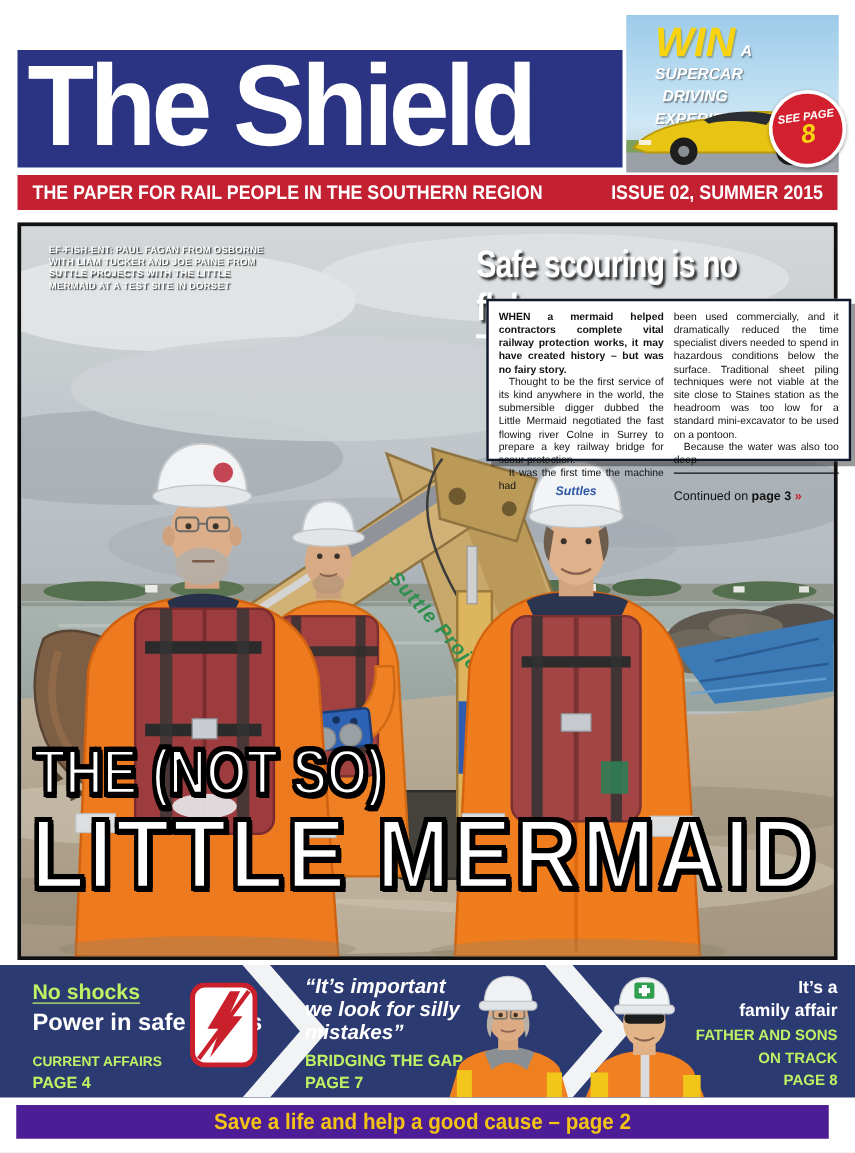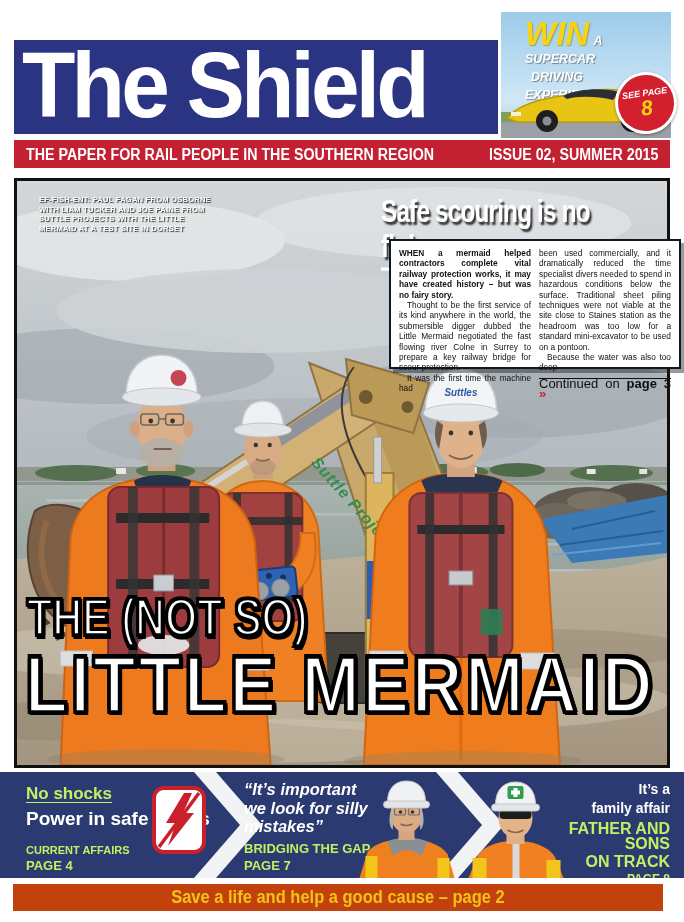--- a/index.html
+++ b/index.html
@@ -29,21 +29,21 @@
   #caption{left:22px;top:14px;color:#fff;font-weight:bold;font-size:7.6px;line-height:9.6px;letter-spacing:.2px;text-shadow:1px 1px 1px rgba(0,0,0,.8);z-index:3;}
   #lead-headline{left:364px;top:14px;z-index:3;}
   #lead-headline span{display:inline-block;color:#fff;font-weight:bold;font-size:29px;letter-spacing:-1px;transform:scale(.84,1.05);transform-origin:left top;
      text-shadow:2.5px 2.5px 2px rgba(15,15,15,.85);border-bottom:3px solid #fff;padding-bottom:3px;}
   #article-box{left:372px;top:58px;width:272px;height:112px;background:#fff;border:2px solid #0f172a;box-shadow:4px 4px 0 rgba(30,30,30,.45);
      padding:7px 8px;z-index:3;display:flex;gap:8px;}
   #article-box .col{width:50%;font-size:8.3px;line-height:10.4px;text-align:justify;color:#111;}
   #article-box p{margin:0;}
   #article-box .lede{font-weight:bold;}
   #article-box .ind{text-indent:8px;}
-  #continued{border-top:1px solid #111;margin-top:5px;padding-top:0;font-size:13px;}
+  #continued{border-top:1px solid #111;margin-top:5px;padding-top:14px;font-size:10px;}
   #continued .red{color:#c8202c;font-weight:bold;}
   .big-title{color:#fff;font-weight:bold;-webkit-text-stroke:3.2px #000;
      text-shadow:3px 3px 0 #000,-2px 2px 0 #000,2px -2px 0 #000,-2px -2px 0 #000,0 3px 0 #000,3px 0 0 #000;z-index:3;}
   #title1{left:10px;top:406px;font-size:46px;letter-spacing:0px;transform:scale(.9,1.12);transform-origin:left top;}
   #title2{left:8px;top:458px;font-size:72px;letter-spacing:3px;transform:scale(.97,1.1);transform-origin:left top;}
 
   
   #teasers{left:0;top:772px;width:684px;height:106px;background:#2c3a72;overflow:hidden;color:#fff;}
   .yellow{color:#bef264;}
   #t1{left:26px;top:12px;z-index:2;}
@@ -51,39 +51,39 @@
   #t1 .title{font-weight:bold;font-size:19px;margin-top:4px;color:#fff;}
   #t1 .strap{font-weight:bold;font-size:11px;margin-top:14px;}
   #t1 .page{font-weight:bold;font-size:13px;margin-top:2px;}
   #t1-icon{left:152px;top:14px;z-index:2;}
   #t2{left:244px;top:8px;z-index:2;}
   #t2 .quote{font-weight:bold;font-style:italic;font-size:16.5px;line-height:18.5px;}
   #t2 .strap{font-weight:bold;font-size:13px;margin-top:5px;}
   #t2 .page{font-weight:bold;font-size:13px;margin-top:2px;}
   #t3-text{left:548px;top:8px;width:122px;text-align:right;z-index:2;}
   #t3-text .l1,#t3-text .l2{font-weight:bold;font-size:14px;line-height:19px;}
-  #t3-text .strap{font-weight:bold;font-size:16px;margin-top:3px;line-height:15px;}
+  #t3-text .strap{font-weight:bold;font-size:12px;margin-top:3px;line-height:15px;}
   #t3-text .page{font-weight:bold;font-size:12px;margin-top:3px;}
   .bust{bottom:0;z-index:1;}
 
   
-  #footer-bar{left:13px;top:884px;width:650px;height:27px;background:#c2410c;display:flex;align-items:center;justify-content:center;}
+  #footer-bar{left:13px;top:884px;width:650px;height:27px;background:#4c1d95;display:flex;align-items:center;justify-content:center;}
   #footer-bar span{color:#f2c315;font-weight:bold;font-size:17px;transform:scale(.97,1.05);}
 </style>
 </head>
 <body>
 
 <div id="page">
 
   <div class="abs" id="masthead">
     <span id="masthead-title" class="cond">The Shield</span>
   </div>
 
   <div class="abs" id="promo">
-    <div style="padding:7px 8px 0 10px;margin-left:14px;">
+    <div style="padding:7px 8px 0 23px;">
       <span class="promo-win">WIN</span>
       <span class="promo-sub">A SUPERCAR</span><br>
       <span class="promo-sub" style="margin-left:6px;">DRIVING EXPERIENCE</span>
     </div>
     <svg class="abs" style="left:0;bottom:0;" width="170" height="64" viewBox="0 0 170 64">
       <rect x="0" y="42" width="170" height="22" fill="#9aa0a6"></rect>
       <rect x="0" y="38" width="20" height="10" fill="#7da05c"></rect>
       <path d="M6,44 C18,30 40,24 68,21 C98,12 130,15 150,23 C161,27 165,34 166,44 L158,48 L16,48 Z" fill="#e8c515" stroke="#b99a0d" stroke-width="1.5"></path>
       <path d="M62,22 C78,14 104,14 118,18 L112,26 C96,22 76,22 66,25 Z" fill="#2a2e33"></path>
       <circle cx="46" cy="47" r="11" fill="#1e1e1e"></circle>

